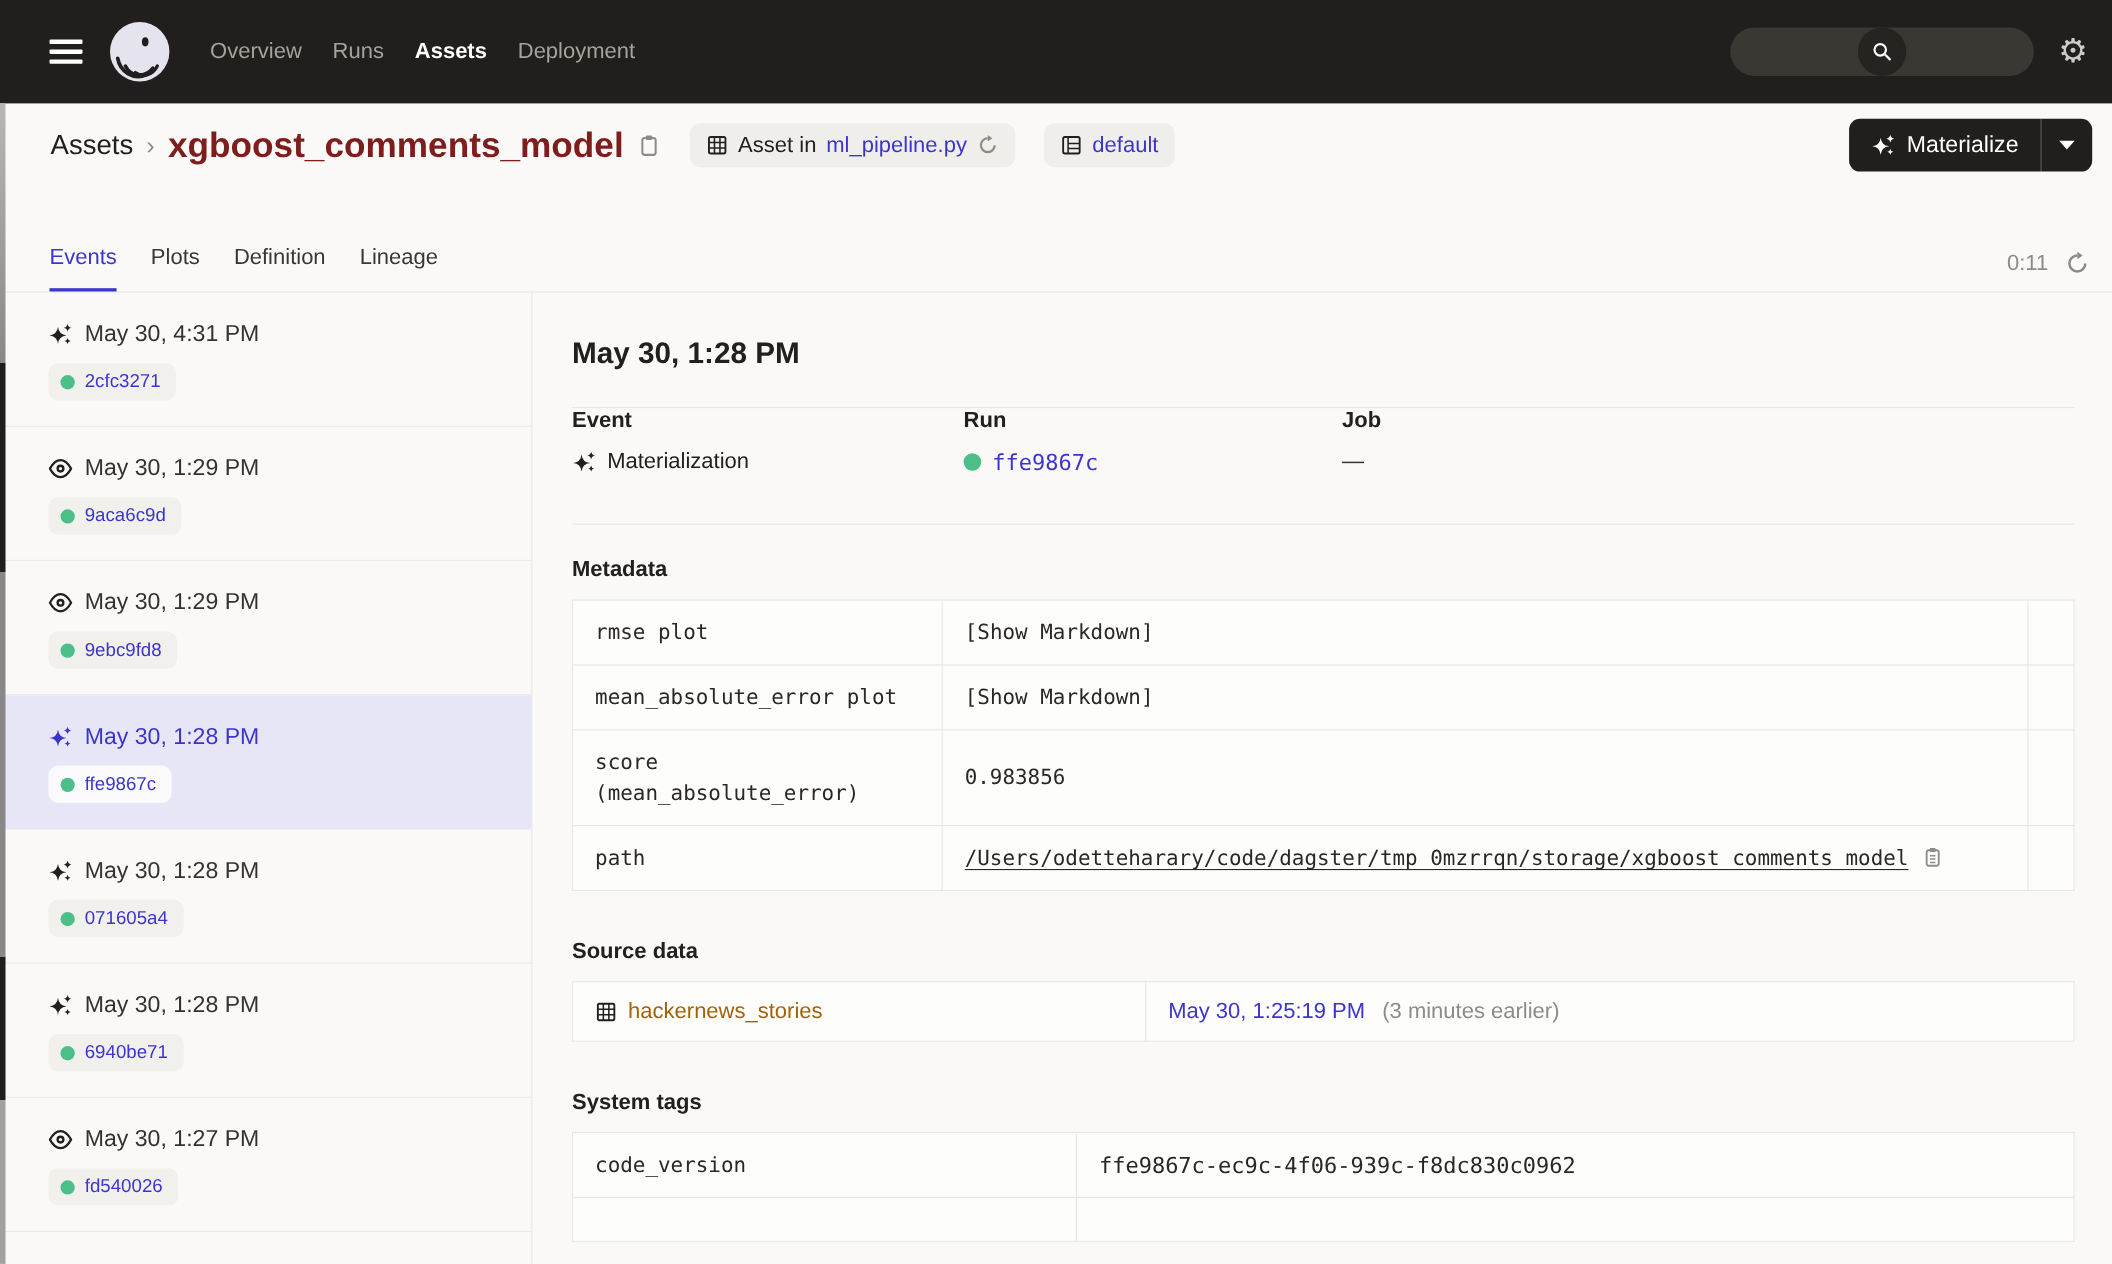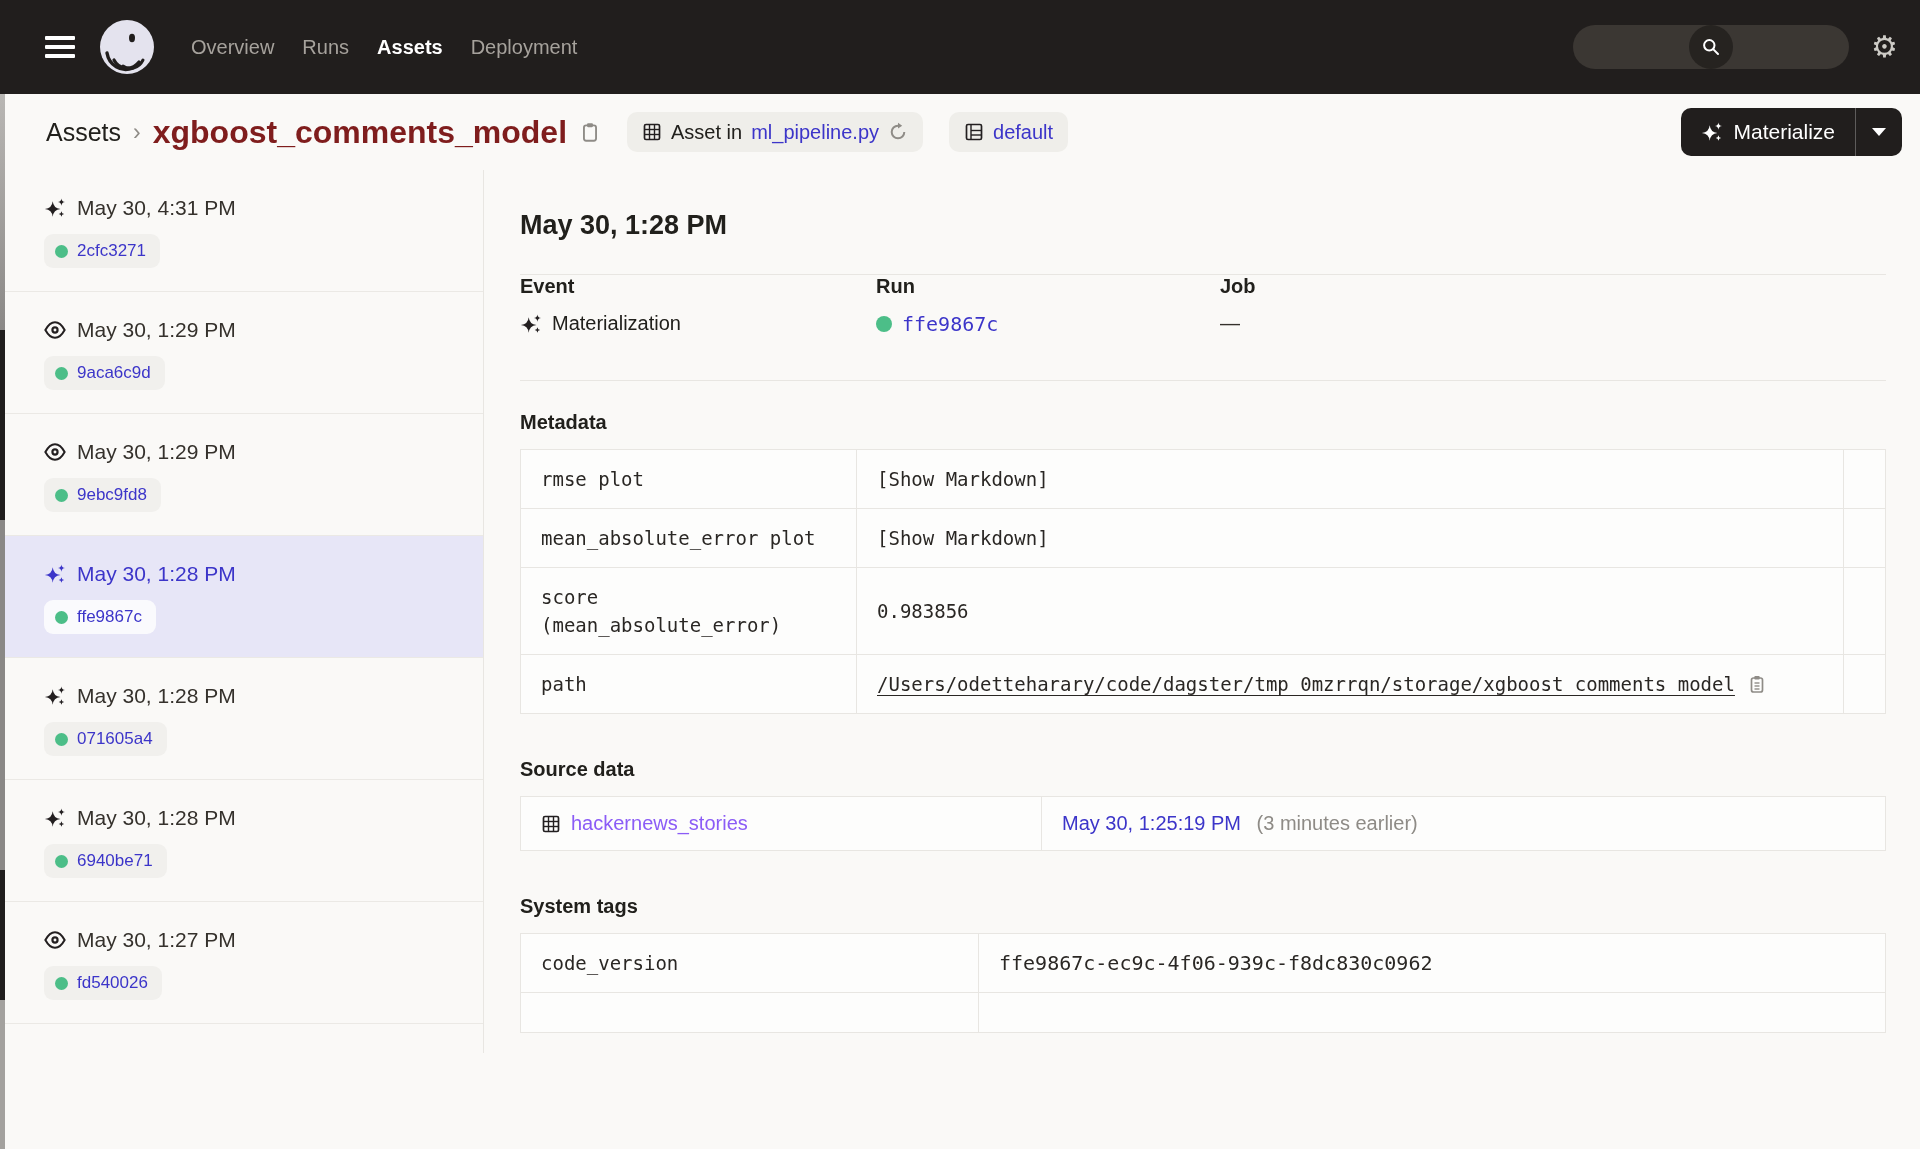--- a/index.html
+++ b/index.html
@@ -89,21 +89,21 @@
   .meta-key { width:336px; }
   .meta-extra { width:42px; }
   .tags-key { width:458px; }
   .tags-val { font-family:Liberation Sans, sans-serif; font-size:20px; color:#35312C; }
   .md-link { text-underline-offset:4px; cursor:pointer; color:#2A2724; }
   .path-cell { white-space:nowrap; }
   .path-link { text-decoration:underline; text-underline-offset:4px; cursor:pointer; color:#2A2724; }
   .cell-copy { margin-left:12px; vertical-align:-3px; }
   .src-table td { font-size:20px; }
   .src-asset { width:521px; }
-  .asset-link { color:#8b5cf6; cursor:pointer; }
+  .asset-link { color:#a16207; cursor:pointer; }
   .src-time { color:#3C35C9; cursor:pointer; }
   .src-rel { color:#8E8B86; margin-left:10px; }
   .cell-flex { display:flex; align-items:center; gap:10px; }
   .grid-icon { color:#231F20; display:inline-flex; }
   .tags-empty td { padding:0; height:40px; }
   svg { display:block; }
 </style>
 </head>
 <body>
 
@@ -211,20 +211,35 @@
         </svg>
         <span>Materialize</span>
       </div>
       <div class="split"></div>
       <div class="caret-area">
         <span class="caret-down"></span>
       </div>
     </div>
   </div>
 
+  <div class="tabs-row">
+    <span class="tab active">Events</span>
+    <span class="tab">Plots</span>
+    <span class="tab">Definition</span>
+    <span class="tab">Lineage</span>
+    <div class="timer-wrap">
+      <span class="timer">0:11</span>
+      <span class="icon-btn" style="color:#8E8B86">
+        <svg viewBox="0 0 20 20" width="23" height="23">
+          <path d="M16.3 10 A6.3 6.3 0 1 1 10 3.7" fill="none" stroke="currentColor" stroke-width="2"></path>
+          <path d="M10 0.8 L14.2 3.7 L10 6.6 Z" fill="currentColor"></path>
+        </svg>
+      </span>
+    </div>
+  </div>
 
   <div class="body">
 
     <aside>
 
       <div class="event-item">
         <div class="evt-top">
           <span class="evt-icon">
             <svg viewBox="0 0 24 24" width="22" height="22">
                 <path fill="currentColor" d="M9.5 4.5 Q10.3 12.2 18 13 Q10.3 13.8 9.5 21.5 Q8.7 13.8 1 13 Q8.7 12.2 9.5 4.5 Z"></path>

